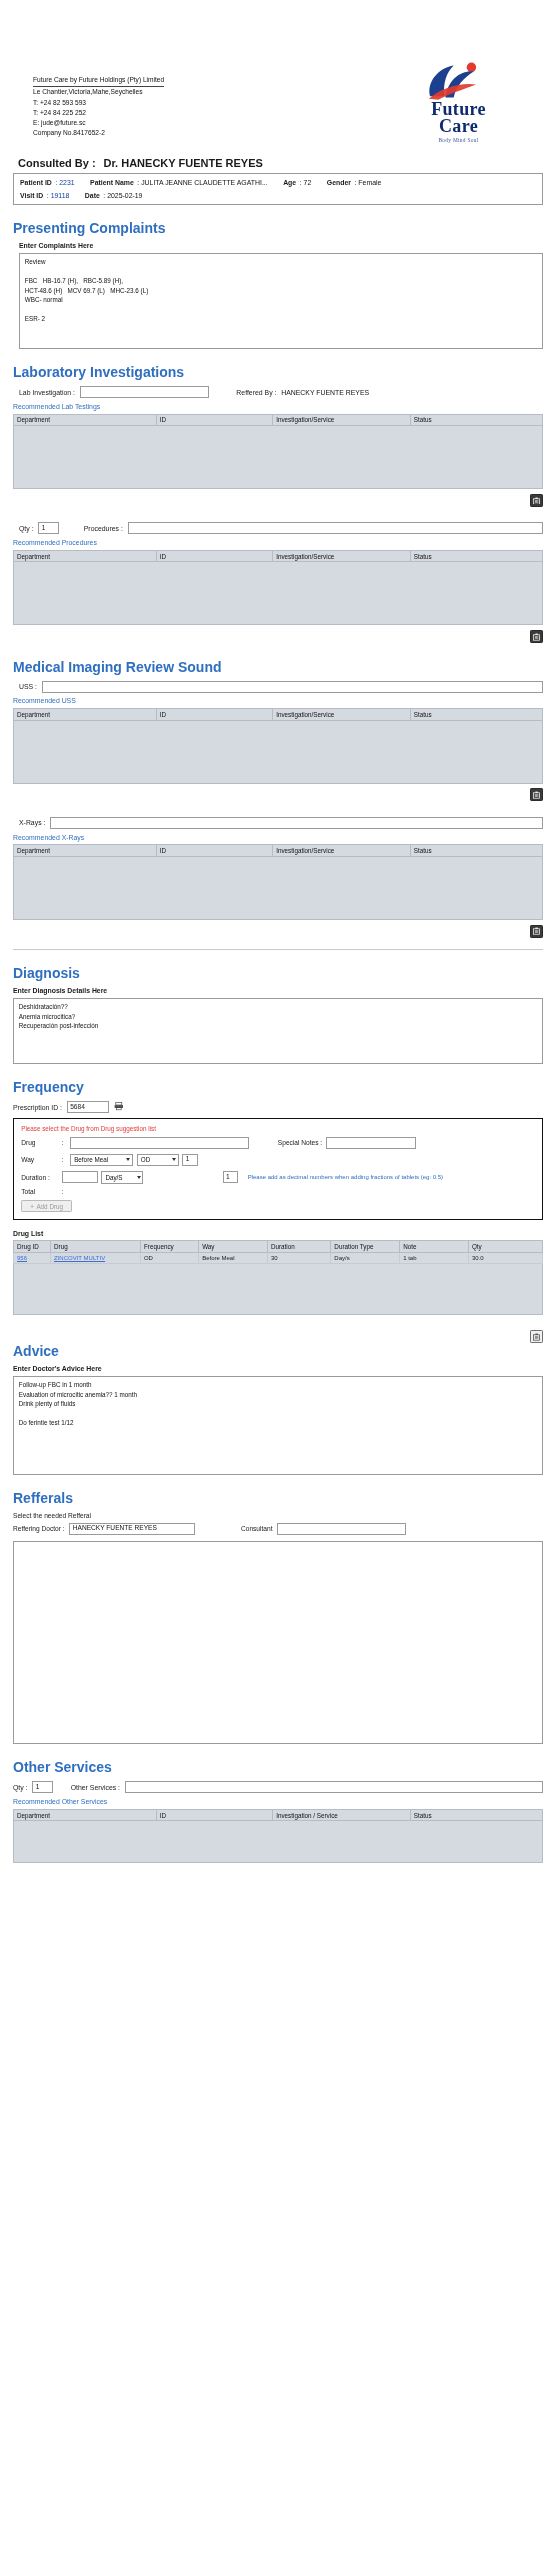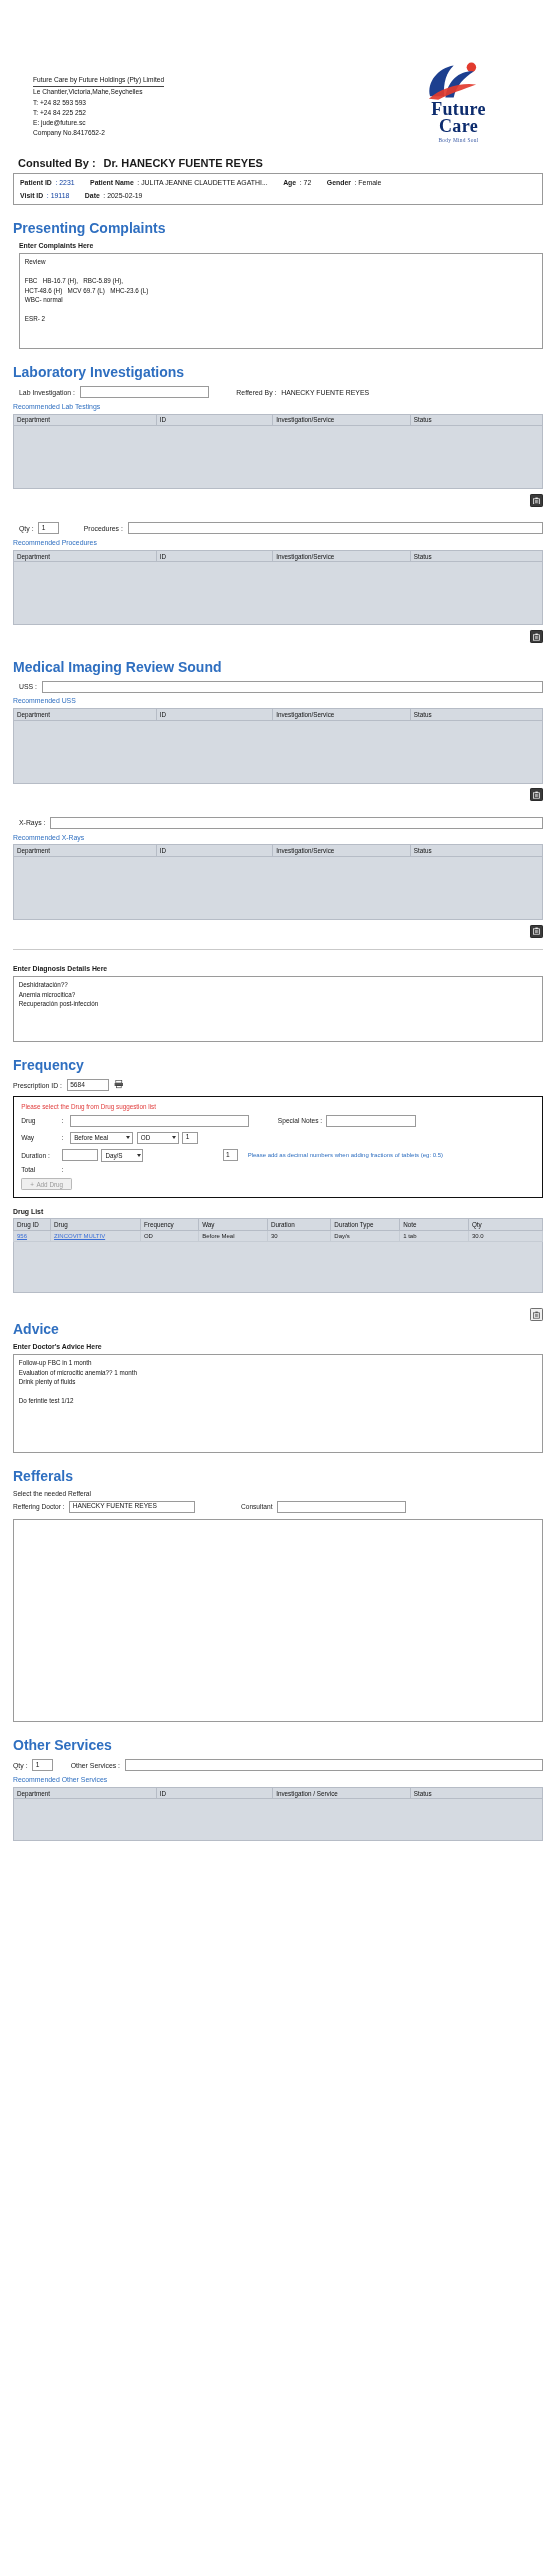--- a/index.html
+++ b/index.html
@@ -322,20 +322,21 @@
             <line x1="4" y1="5" x2="4" y2="10" stroke="#fff" stroke-width="1"></line>
             <line x1="6" y1="5" x2="6" y2="10" stroke="#fff" stroke-width="1"></line>
             <line x1="8" y1="5" x2="8" y2="10" stroke="#fff" stroke-width="1"></line>
           </svg>
       </div>
     </div>
     <hr class="hr-thin">
   </div>
 
   <div class="section">
+    <h2 class="sect">Diagnosis</h2>
     <div class="sub-bold" style="margin-left:0">Enter Diagnosis Details Here</div>
     <div class="textarea-box ta-diagnosis">Deshidratación??
 Anemia microcitica?
 Recuperación post-infección</div>
   </div>
 
   <div class="section">
     <h2 class="sect">Frequency</h2>
     <div class="rx-row">
       <span>Prescription ID :</span>

